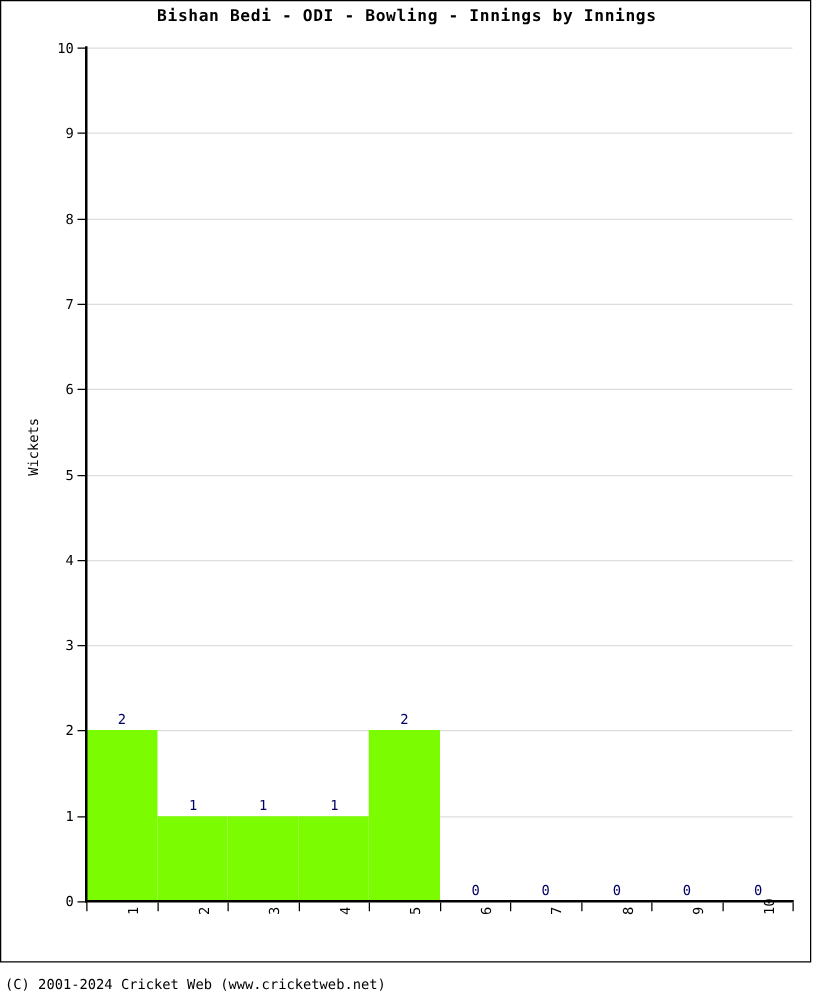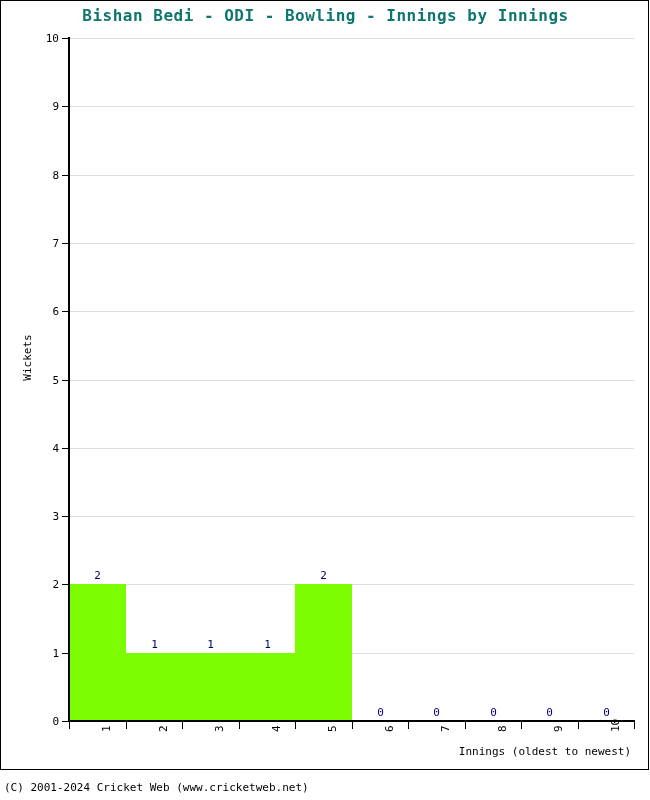--- a/index.html
+++ b/index.html
@@ -25,23 +25,23 @@
     box-sizing: border-box;
     background: #ffffff;
   }
 
   #chart-title {
     position: absolute;
     left: 0;
     top: 5px;
     width: 649px;
     text-align: center;
-    font-size: 16px;
+    font-size: 13px;
     font-weight: bold;
-    color: #0f766e;
+    color: #000000;
     letter-spacing: 0.5px;
     white-space: nowrap;
   }
 
   
   #plot-area {
     position: absolute;
     left: 68px;
     top: 37px;
     width: 565px;
@@ -251,21 +251,20 @@
       <div class="x-tick-label" style="left: 213px;">3</div>
       <div class="x-tick-label" style="left: 270px;">4</div>
       <div class="x-tick-label" style="left: 326px;">5</div>
       <div class="x-tick-label" style="left: 383px;">6</div>
       <div class="x-tick-label" style="left: 439px;">7</div>
       <div class="x-tick-label" style="left: 496px;">8</div>
       <div class="x-tick-label" style="left: 552px;">9</div>
       <div class="x-tick-label" style="left: 609px;">10</div>
     </div>
 
-  <div id="x-axis-title">Innings (oldest to newest)</div>
 
   <div id="value-labels">
       <div class="bar-value" style="color: rgb(0, 0, 102); left: 68px; width: 57px; top: 569px;">2</div>
       <div class="bar-value" style="color: rgb(0, 0, 102); left: 125px; width: 57px; top: 638px;">1</div>
       <div class="bar-value" style="color: rgb(0, 0, 102); left: 181px; width: 57px; top: 638px;">1</div>
       <div class="bar-value" style="color: rgb(0, 0, 102); left: 238px; width: 57px; top: 638px;">1</div>
       <div class="bar-value" style="color: rgb(0, 0, 102); left: 294px; width: 57px; top: 569px;">2</div>
       <div class="bar-value" style="color: rgb(0, 0, 102); left: 351px; width: 57px; top: 706px;">0</div>
       <div class="bar-value" style="color: rgb(0, 0, 102); left: 407px; width: 57px; top: 706px;">0</div>
       <div class="bar-value" style="color: rgb(0, 0, 102); left: 464px; width: 57px; top: 706px;">0</div>

